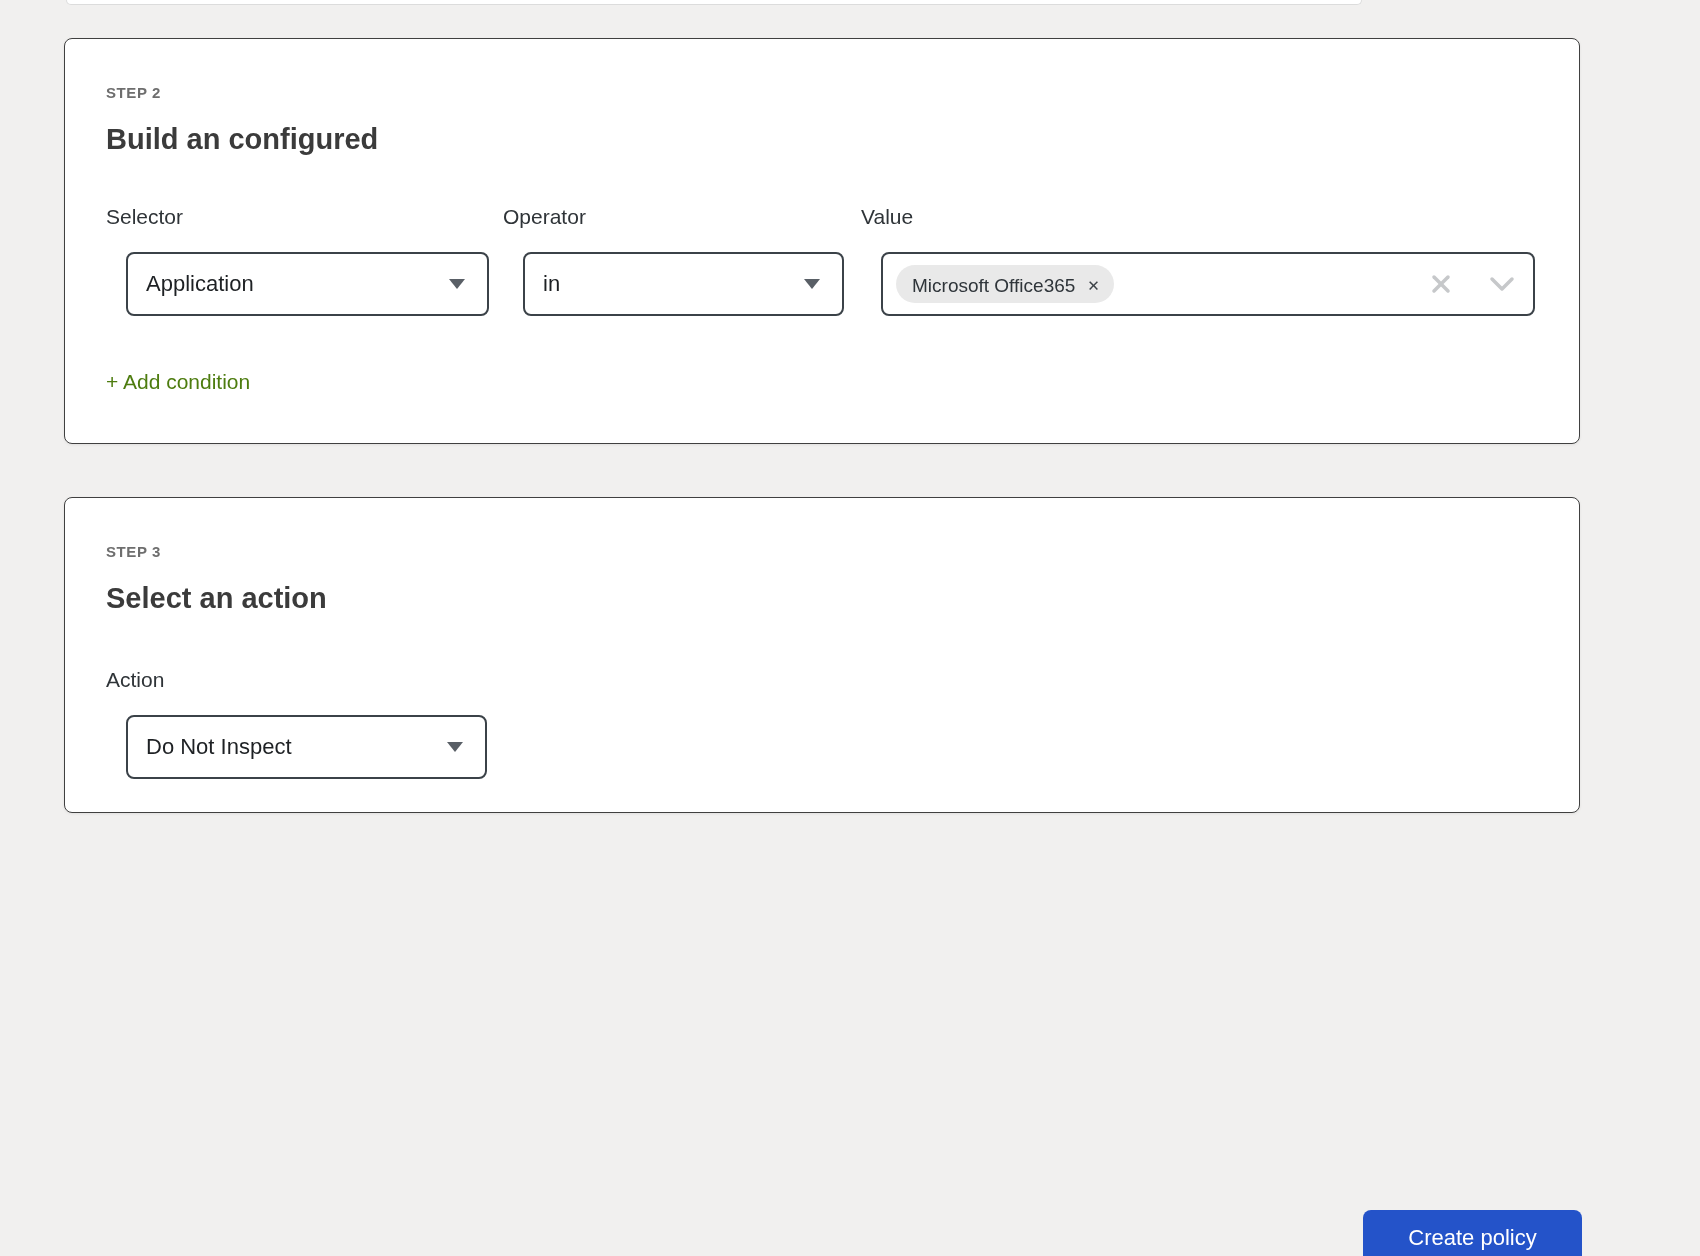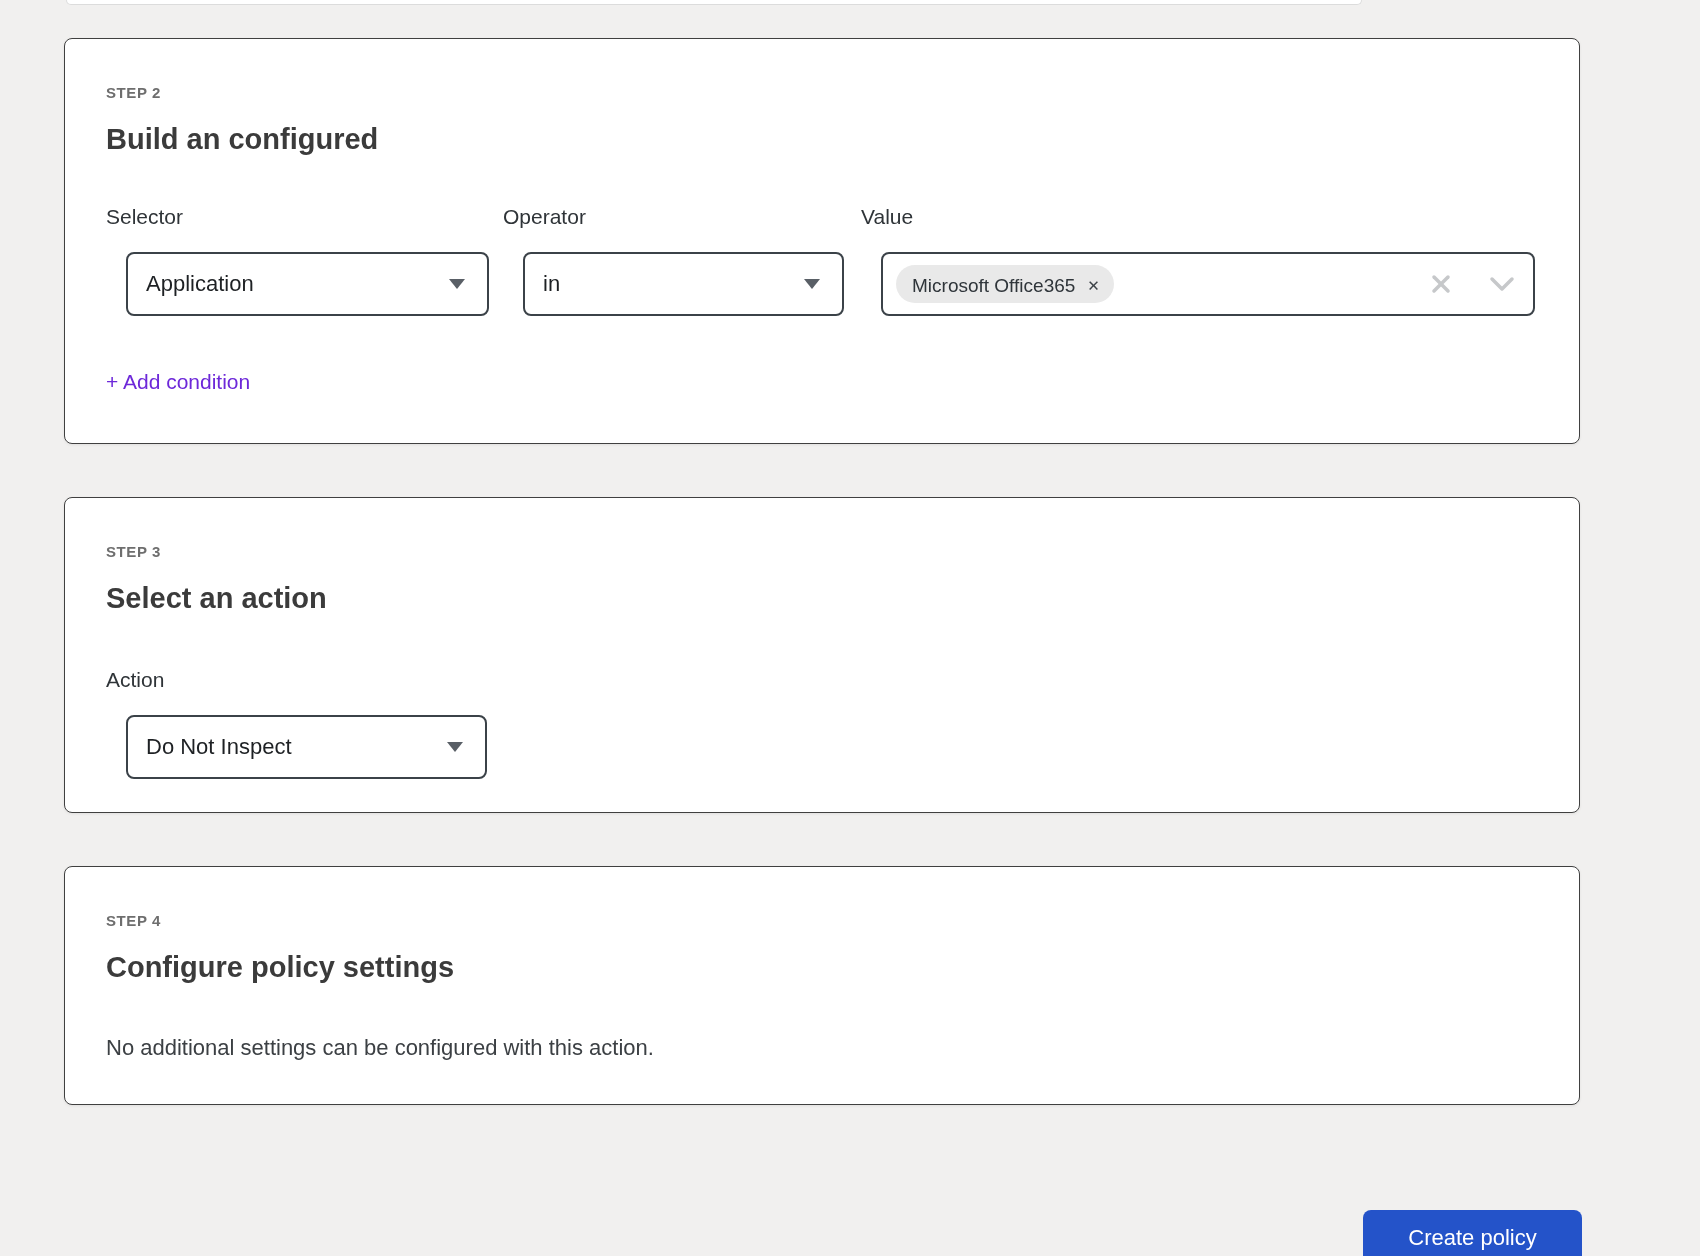--- a/index.html
+++ b/index.html
@@ -79,21 +79,21 @@
   .chip-x {
     margin-left: 12px; font-size: 15px; font-weight: 700; color: #3c4247;
     line-height: 1; cursor: pointer;
   }
   .ms-spacer { flex: 1; }
   .icon-clear, .icon-chevron { display: inline-flex; cursor: pointer; }
   .icon-clear { margin-right: 38px; }
 
   .add-condition {
     display: inline-block; margin-top: 54px;
-    font-size: 21px; color: #6d28d9; text-decoration: none; cursor: pointer;
+    font-size: 21px; color: #4d7c0f; text-decoration: none; cursor: pointer;
   }
 
   .card-step3 .fields-row { margin-top: 54px; }
 
   .note-text {
     margin-top: 50px;
     font-size: 22px; color: #3c4044; line-height: 1.3;
   }
 
   .create-policy {
@@ -167,21 +167,16 @@
       <div class="field field-action">
         <span class="field-label">Action</span>
         <div class="select" role="button">
           <span class="select-value">Do Not Inspect</span>
           <span class="caret-down"></span>
         </div>
       </div>
     </div>
   </section>
 
-  <section class="card card-step4">
-    <div class="step-label">STEP 4</div>
-    <h2>Configure policy settings</h2>
-    <p class="note-text">No additional settings can be configured with this action.</p>
-  </section>
 
   <button class="create-policy">Create policy</button>
 
 </div>
 
 </body></html>

